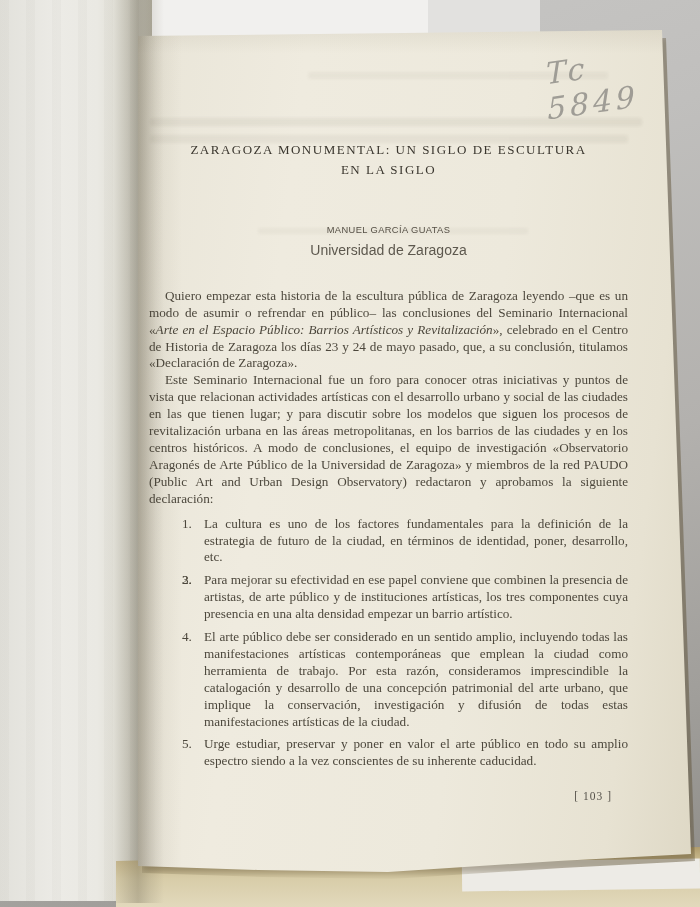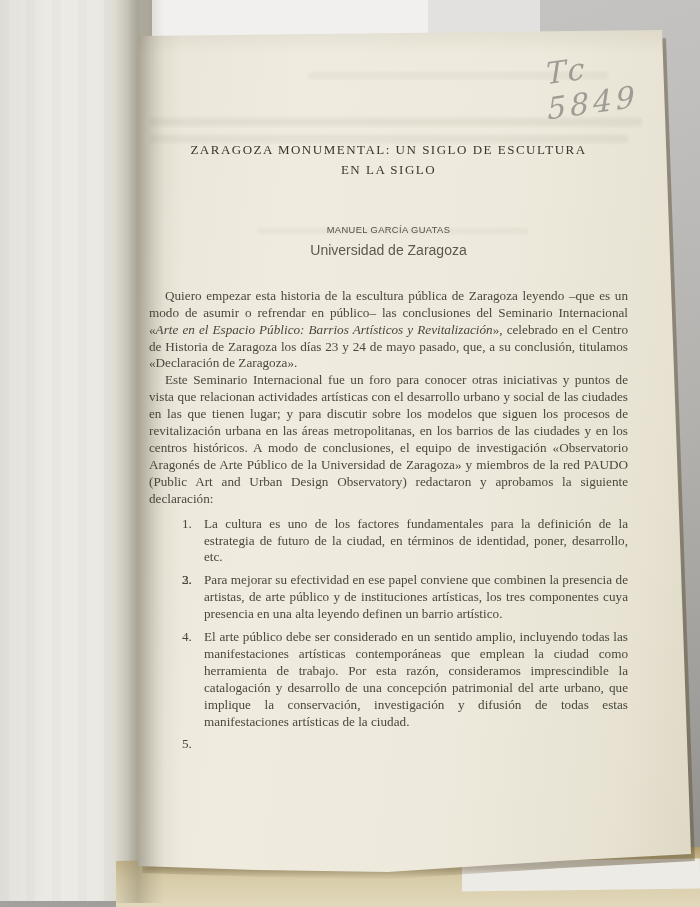--- a/index.html
+++ b/index.html
@@ -145,27 +145,29 @@
     <div class="decl-list">
       <div class="decl-item">
         <span class="num">1.</span>
         <span>La cultura es uno de los factores fundamentales para la definición de la estrategia de futuro de la ciudad, en términos de identidad, poner, desarrollo, etc.</span>
       </div>
       <div class="decl-item">
         <span class="num">2.</span>
       </div>
       <div class="decl-item">
         <span class="num">3.</span>
-        <span>Para mejorar su efectividad en ese papel conviene que combinen la presencia de artistas, de arte público y de instituciones artísticas, los tres componentes cuya presencia en una alta leyendo definen un barrio artístico.</span>
+        <span>Para mejorar su efectividad en ese papel conviene que combinen la presencia de artistas, de arte público y de instituciones artísticas, los tres componentes cuya presencia en una alta densidad empezar un barrio artístico.</span>
       </div>
       <div class="decl-item">
         <span class="num">4.</span>
         <span>El arte público debe ser considerado en un sentido amplio, incluyendo todas las manifestaciones artísticas contemporáneas que emplean la ciudad como herramienta de trabajo. Por esta razón, consideramos imprescindible la catalogación y desarrollo de una concepción patrimonial del arte urbano, que implique la conservación, investigación y difusión de todas estas manifestaciones artísticas de la ciudad.</span>
       </div>
       <div class="decl-item">
         <span class="num">5.</span>
+        <span>Urge estudiar, preservar y poner en valor el arte público en todo su amplio espectro siendo a la vez conscientes de su inherente caducidad.</span>
       </div>
     </div>
 
+    <div class="pagenum">[ 103 ]</div>
   </div>
 </div>
 
 <div class="gutter-shadow"></div>
 
 </body></html>

